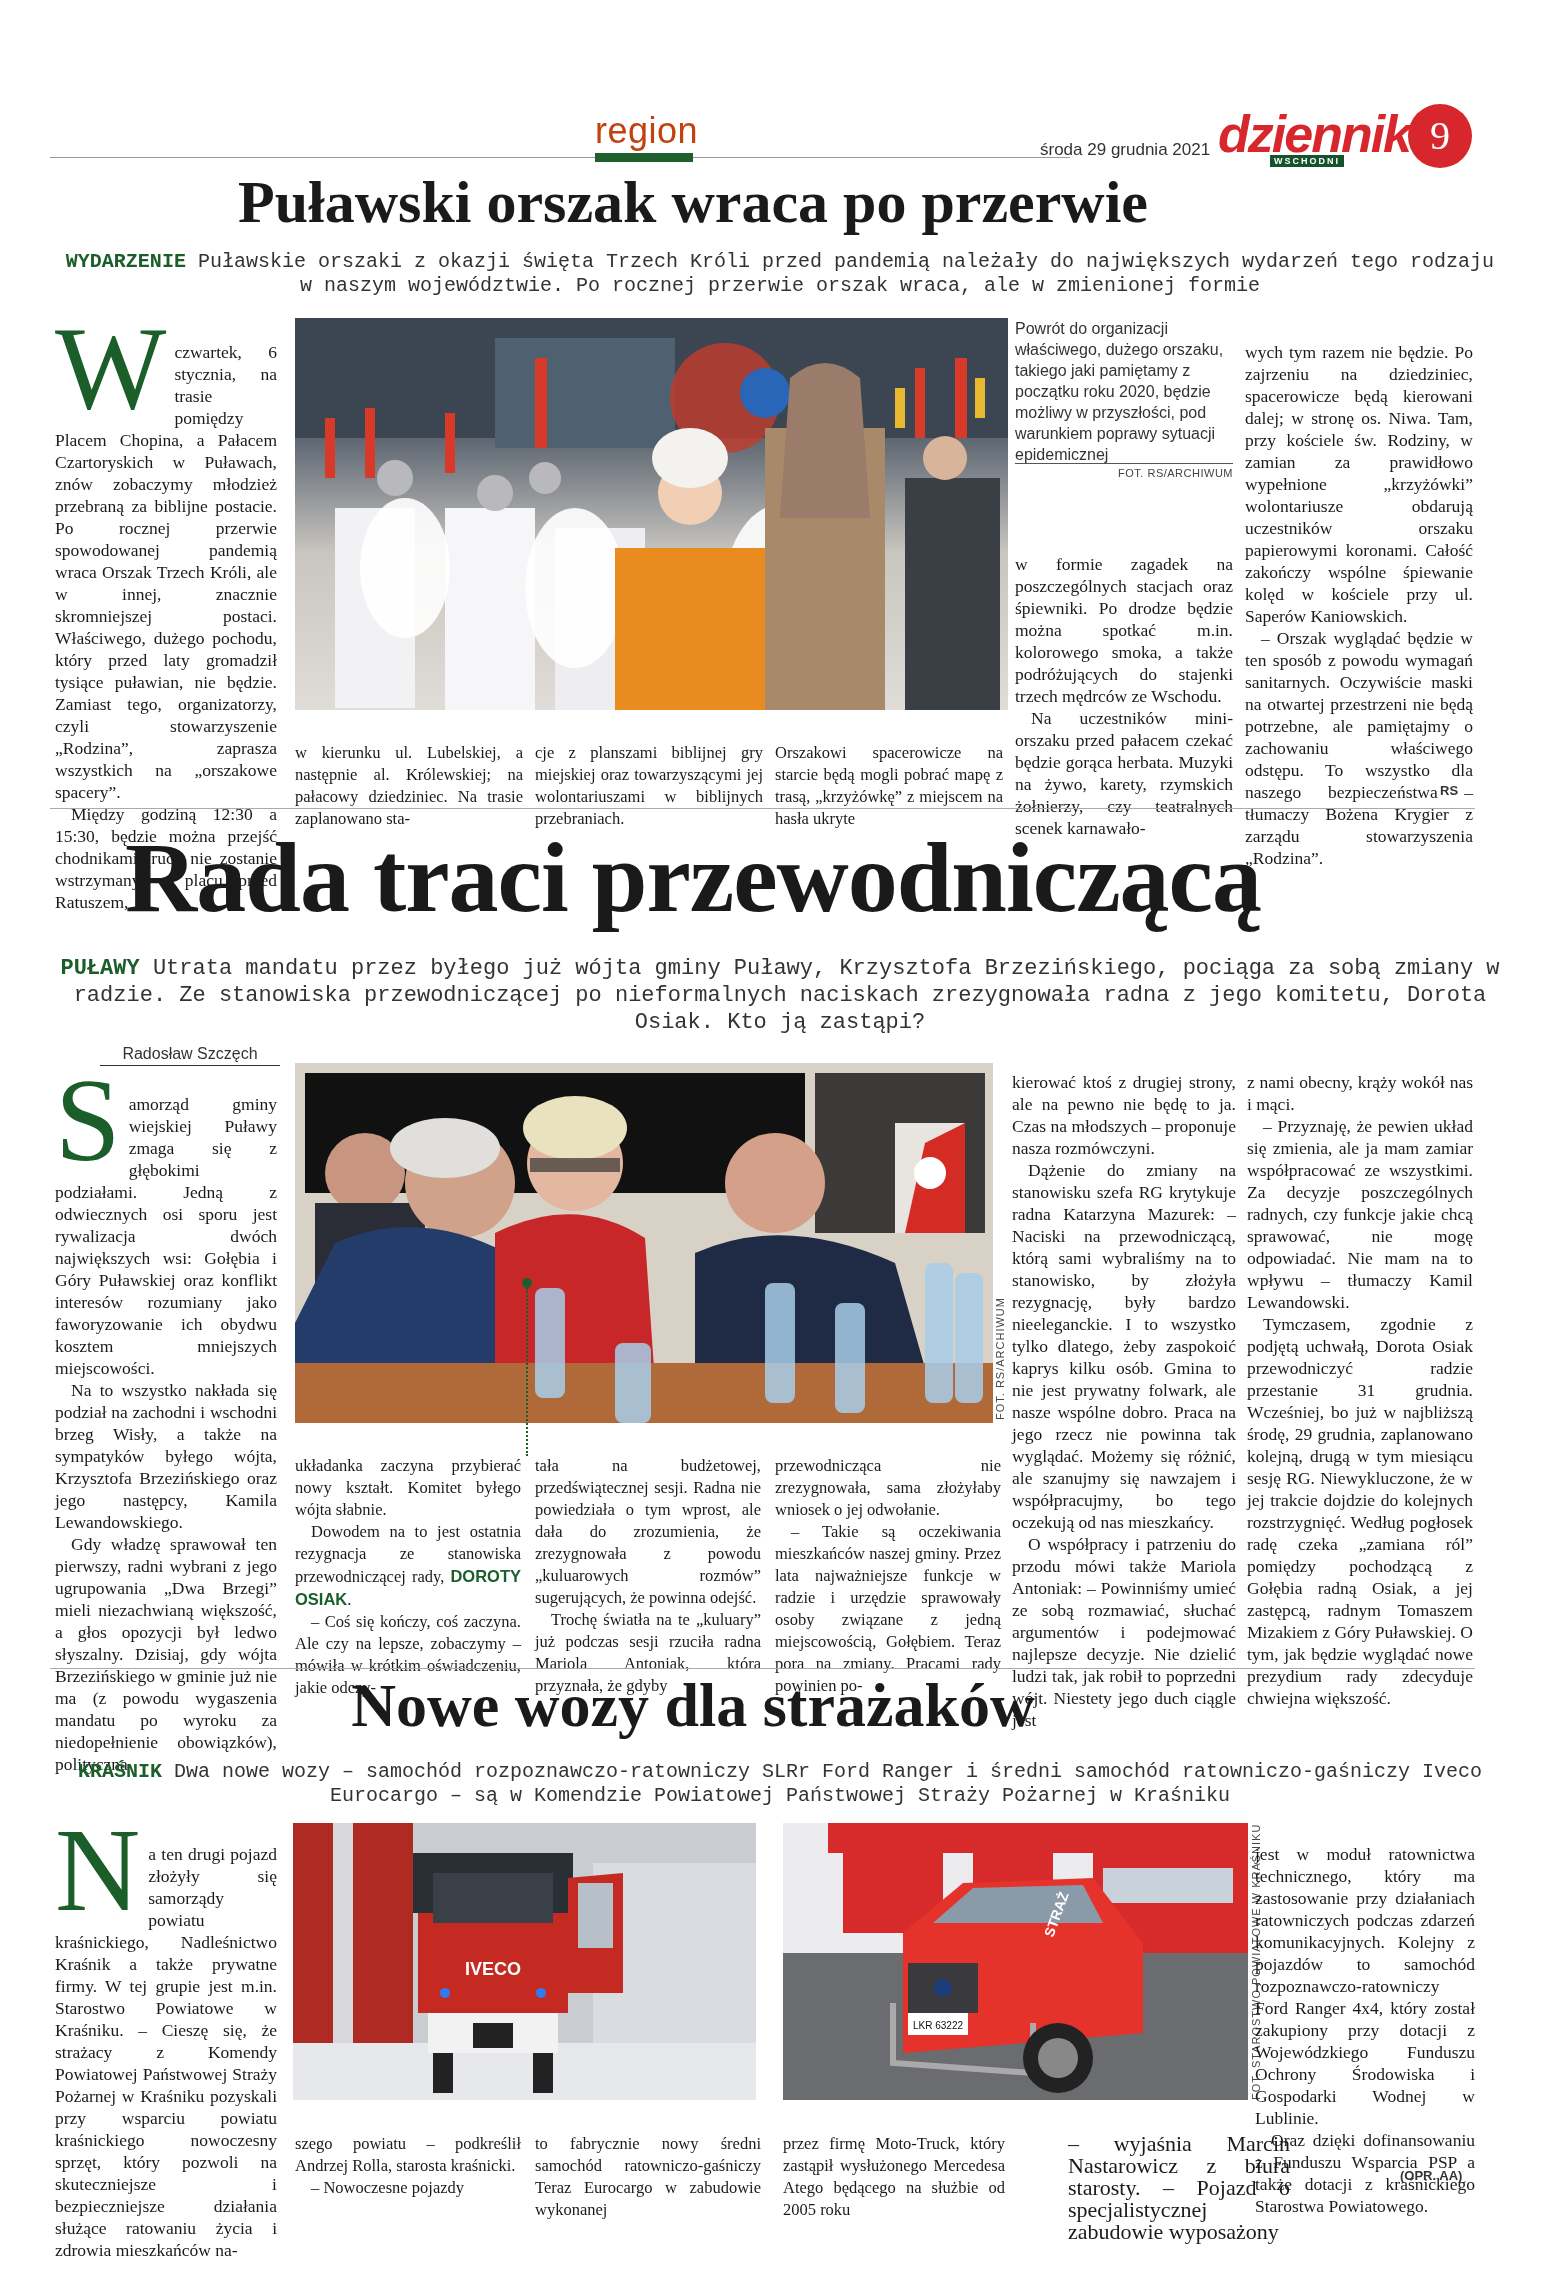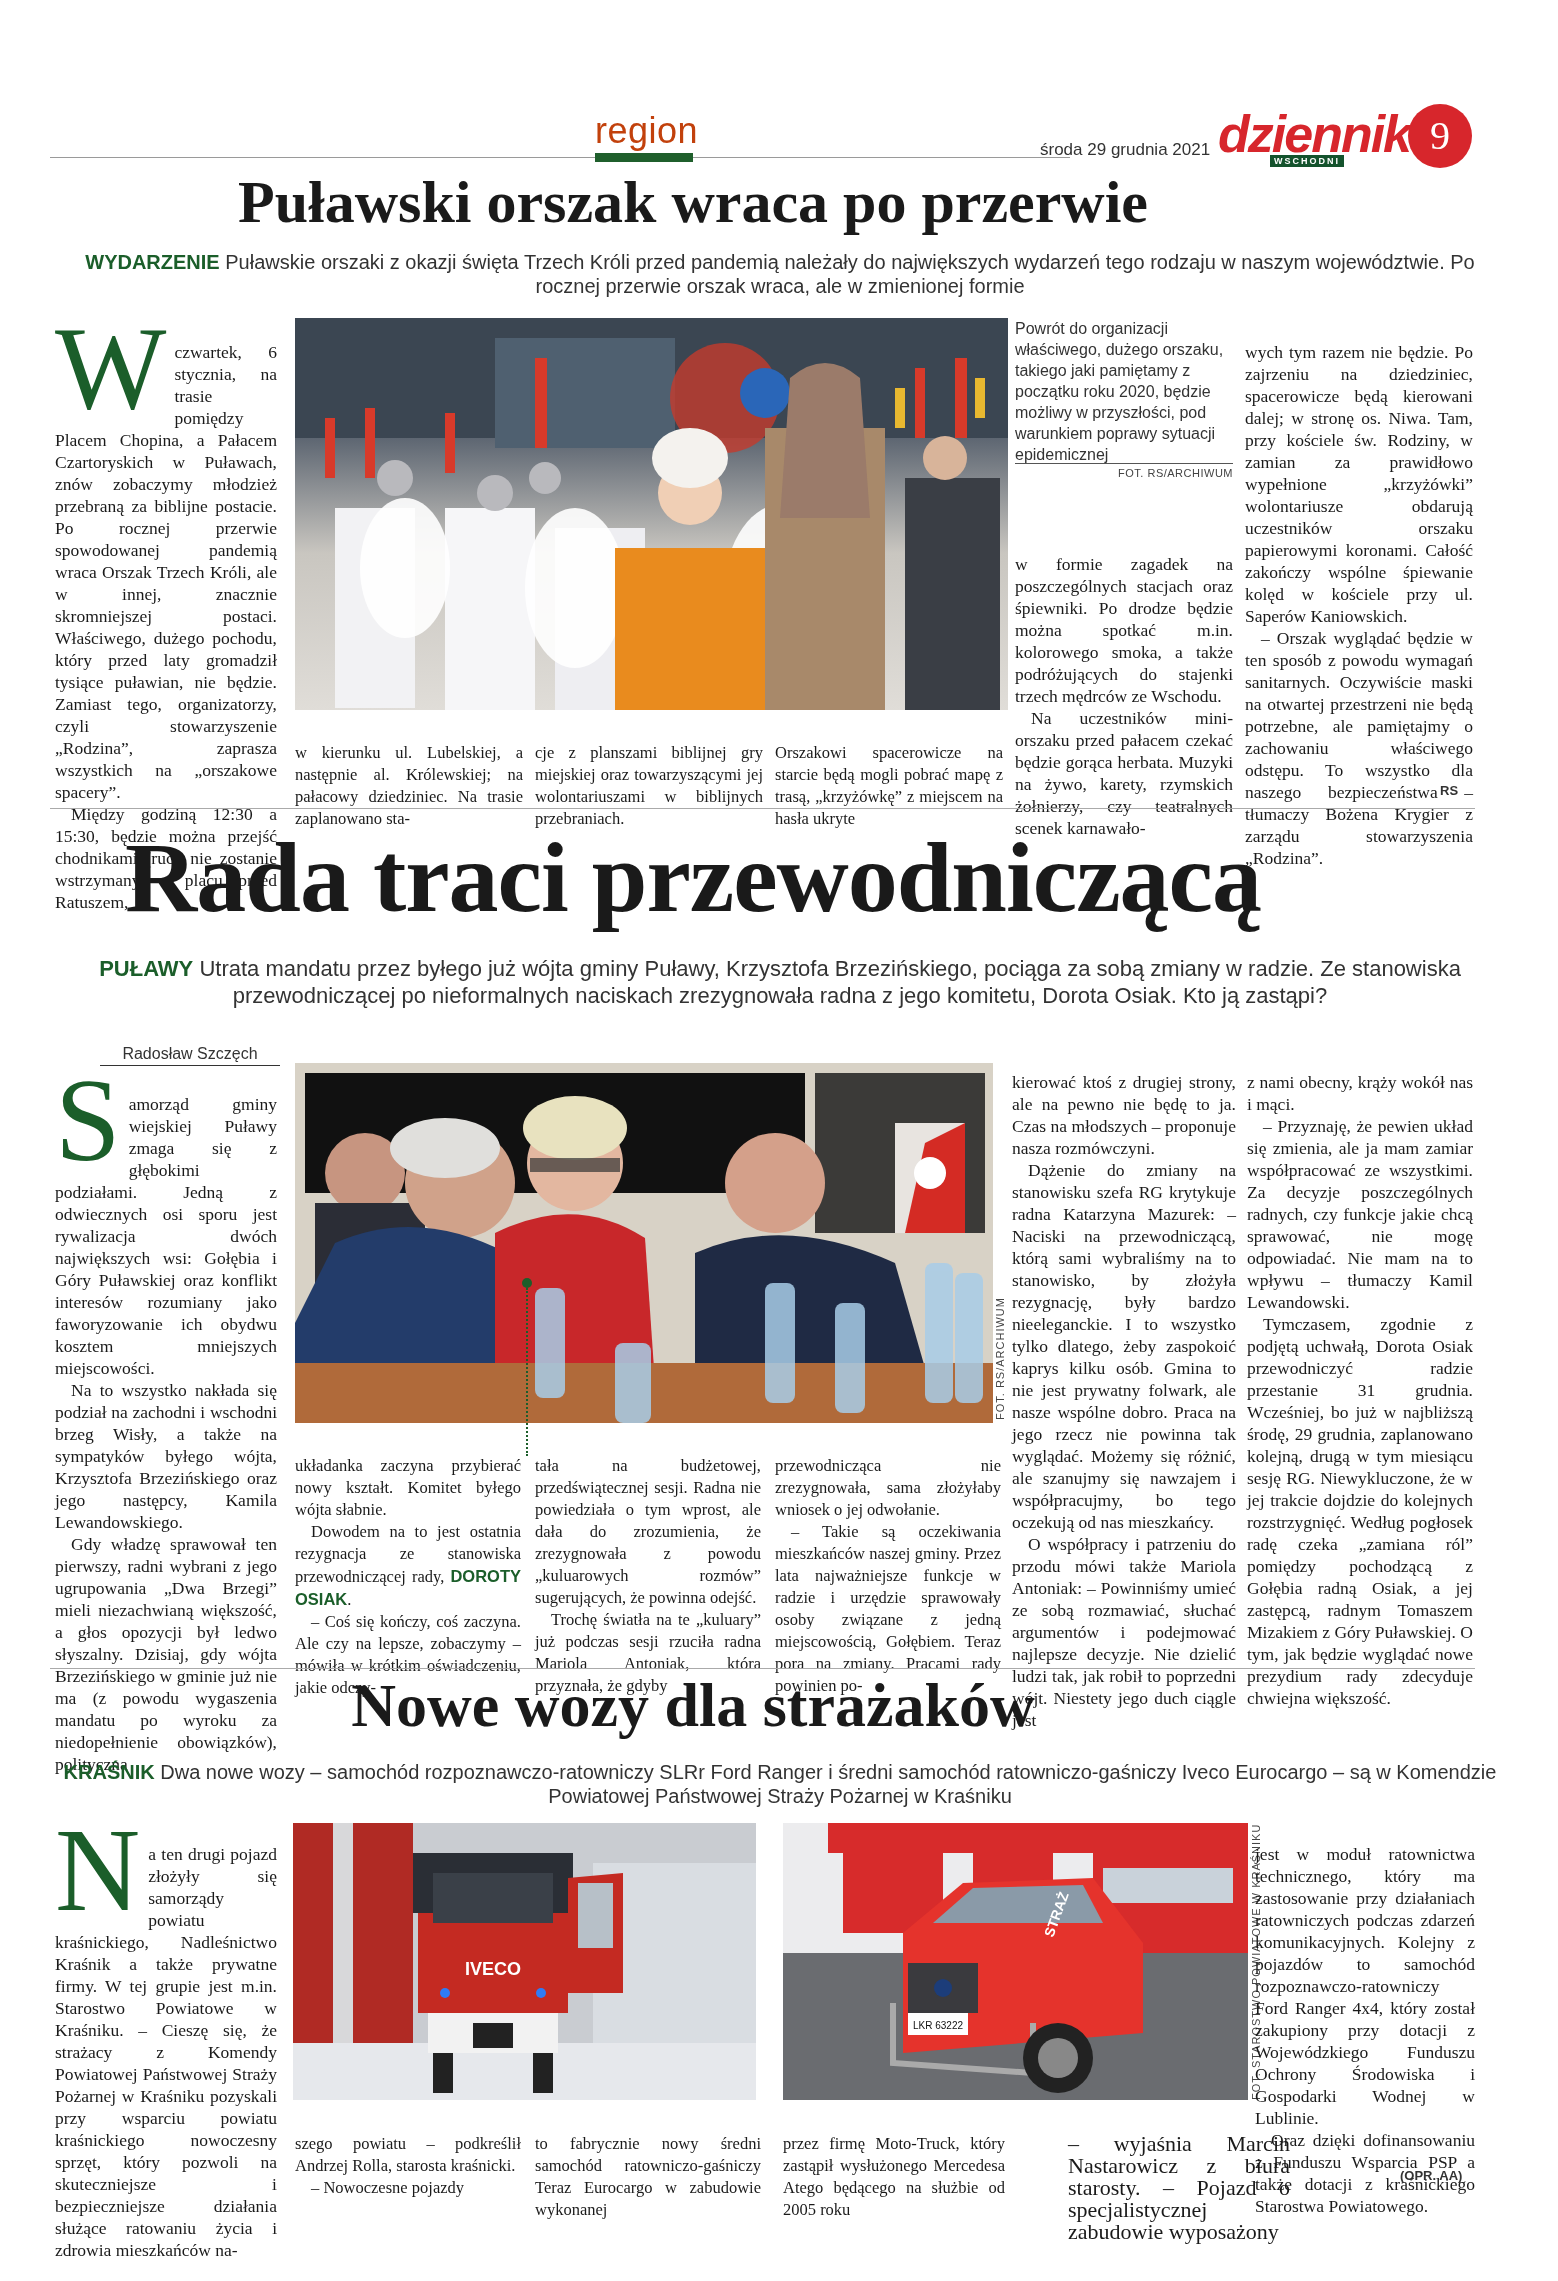--- a/index.html
+++ b/index.html
@@ -17,21 +17,21 @@
   .logo { left:1218px; top:108px; font-size:52px; font-weight:bold; color:#d7262c; letter-spacing:-2px; line-height:52px; font-style:italic; }
   .logo-sub { left:1270px; top:155px; background:#14532d; color:#fff; font-size:9px; font-weight:bold; padding:1px 4px; letter-spacing:2px; }
   .page-num { left:1408px; top:104px; width:64px; height:64px; border-radius:50%; background:#d7262c; color:#fff; font-size:40px; text-align:center; line-height:64px; }
 
   
   .h1 { left:0; width:1386px; text-align:center; font-weight:bold; color:#1a1a1a; }
   .h-orszak { top:168px; font-size:60px; }
   .h-rada { top:820px; font-size:100px; letter-spacing:-1px; }
   .h-nowe { top:1670px; font-size:62px; }
 
-  .lead { left:55px; width:1450px; text-align:center; font-size:20px; color:#333; line-height:24px; }
+  .lead { left:55px; width:1450px; text-align:center; font-size:20px; color:#333; line-height:24px;font-family:Liberation Mono, monospace; }
   .lead b { color:#1b5e2a; }
 
   
   .col { font-size:17.5px; line-height:22px; text-align:justify; hyphens:manual; }
   .col p { margin:0; text-indent:16px; }
   .col p.first { text-indent:0;margin-top:23px; }
   .dropcap { float:left; font-size:118px; line-height:90px; color:#1b5e2a; margin:6px 8px 0 0; font-family:"Liberation Serif", serif; }
 
   .photo { overflow:hidden; }
   .caption-box { font-size:16px; line-height:21px; color:#333; }

